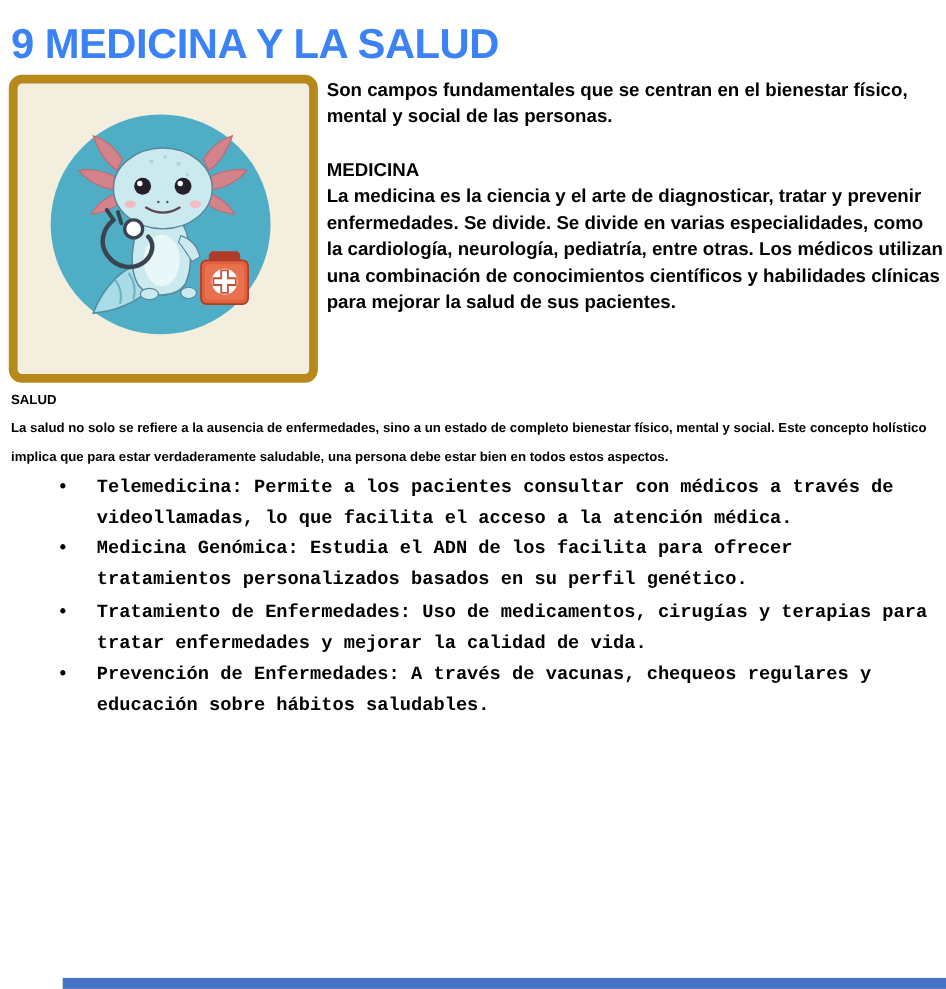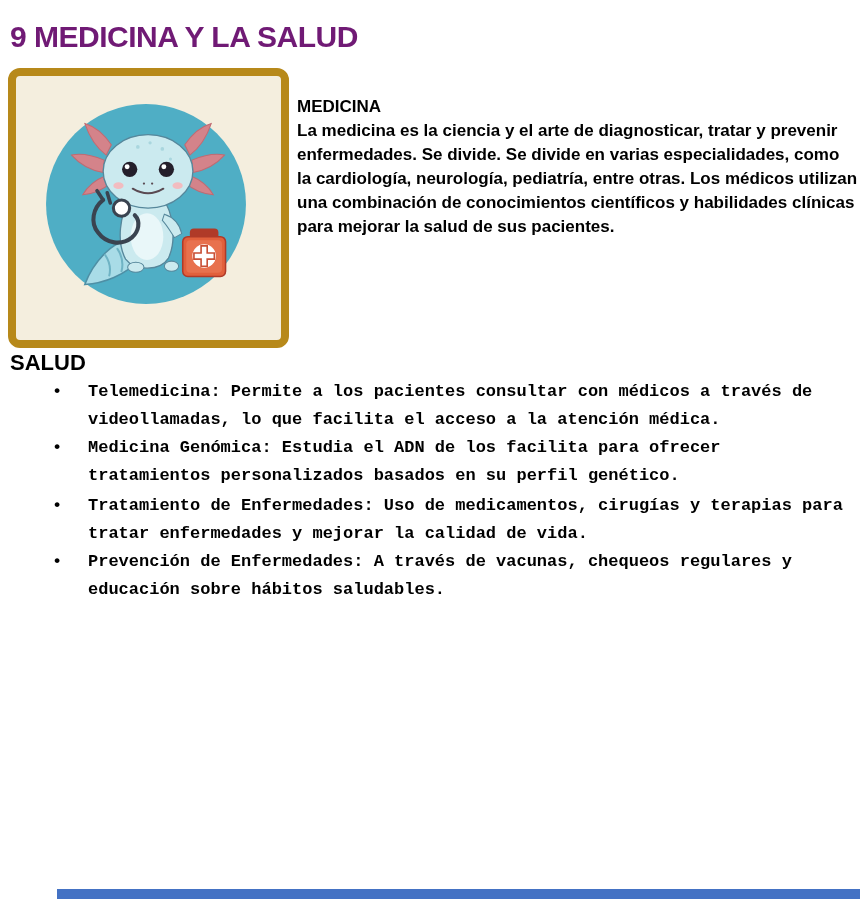--- a/index.html
+++ b/index.html
@@ -10,23 +10,23 @@
     background: #ffffff;
     font-family: "Liberation Sans", sans-serif;
     font-weight: bold;
     color: #000000;
     overflow: hidden;
   }
   .page-title {
     position: absolute;
     left: 10px;
     top: 20px;
-    font-size: 30px;
+    font-size: 38px;
     letter-spacing: -0.5px;
-    color: #701a75;
+    color: #3b82f6;
     margin: 0;
     white-space: nowrap;
   }
   .figure-frame {
     position: absolute;
     left: 8px;
     top: 68px;
     width: 265px;
     height: 264px;
     border: 8px solid #B7891A;
@@ -51,21 +51,21 @@
   .right-col p, .right-col h2 { margin: 0; font-size: 17px; }
   .right-col .gap-heading { margin-top: 25px; }
   .main-col {
     position: absolute;
     left: 10px;
     top: 350px;
     width: 842px;
     font-size: 17px;
     line-height: 26px;
   }
-  .main-col h2, .main-col p { margin: 0; font-size: 22px; }
+  .main-col h2, .main-col p { margin: 0; font-size: 12px; }
   .section-gap { margin-top: 26px; }
   ul.bullets {
     margin: 2px 0 0 0;
     padding: 0 0 0 78px;
     list-style: none;
   }
   ul.bullets li {
     position: relative;
     line-height: 28px;
     padding-right: 8px;
@@ -146,26 +146,28 @@
 
       <path d="M147,124 h20 a4,4 0 0 1 4,4 v6 h-28 v-6 a4,4 0 0 1 4,-4 z" fill="#B03A28"></path>
       <rect x="136" y="132" width="42" height="39" rx="5" fill="#E2603C" stroke="#B03A28" stroke-width="1.5"></rect>
       <rect x="139.5" y="135.5" width="35" height="32" rx="4" fill="#E8714E"></rect>
       <circle cx="157" cy="151" r="11.5" fill="#FFFFFF"></circle>
       <path d="M154,141 h6 v7 h7 v6 h-7 v7 h-6 v-7 h-7 v-6 h7 z" fill="#FFFFFF" stroke="#C94F35" stroke-width="1.6"></path>
     </svg>
   </div>
 
   <div class="right-col">
+    <p>Son campos fundamentales que se centran en el bienestar físico, mental y social de las personas.</p>
     <h2 class="gap-heading">MEDICINA</h2>
     <p>La medicina es la ciencia y el arte de diagnosticar, tratar y prevenir enfermedades. Se divide. Se divide en varias especialidades, como la cardiología, neurología, pediatría, entre otras. Los médicos utilizan una combinación de conocimientos científicos y habilidades clínicas para mejorar la salud de sus pacientes.</p>
   </div>
 
   <div class="main-col">
     <h2>SALUD</h2>
+    <p>La salud no solo se refiere a la ausencia de enfermedades, sino a un estado de completo bienestar físico, mental y social. Este concepto holístico implica que para estar verdaderamente saludable, una persona debe estar bien en todos estos aspectos.</p>
 
     <ul class="bullets">
       <li>Telemedicina: Permite a los pacientes consultar con médicos a través de videollamadas, lo que facilita el acceso a la atención médica.</li>
       <li>Medicina Genómica: Estudia el ADN de los facilita para ofrecer tratamientos personalizados basados en su perfil genético.</li>
     </ul>
 
     <ul class="bullets">
       <li>Tratamiento de Enfermedades: Uso de medicamentos, cirugías y terapias para tratar enfermedades y mejorar la calidad de vida.</li>
       <li>Prevención de Enfermedades: A través de vacunas, chequeos regulares y educación sobre hábitos saludables.</li>
     </ul>

